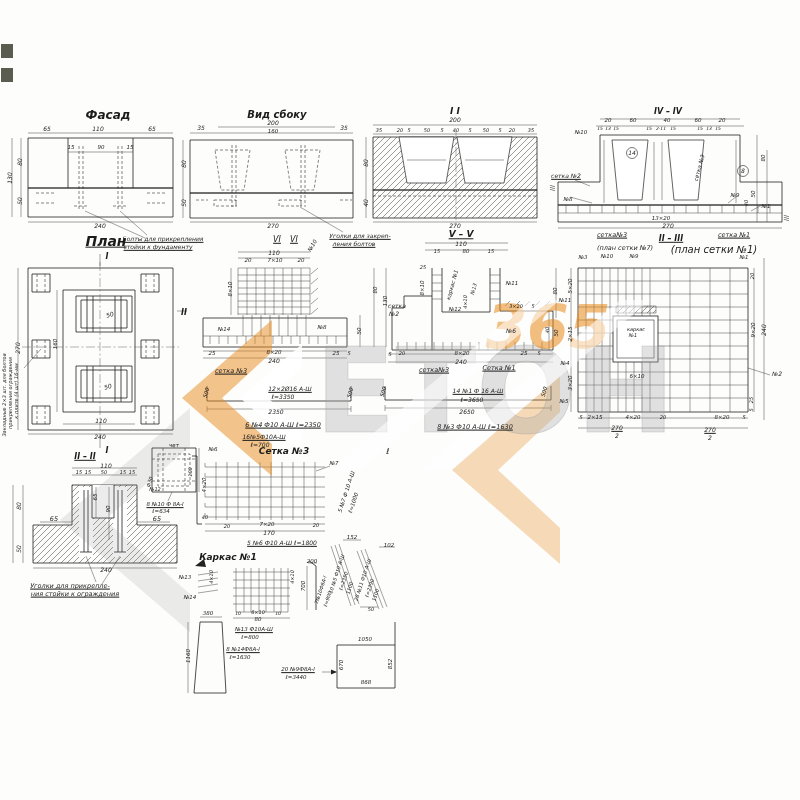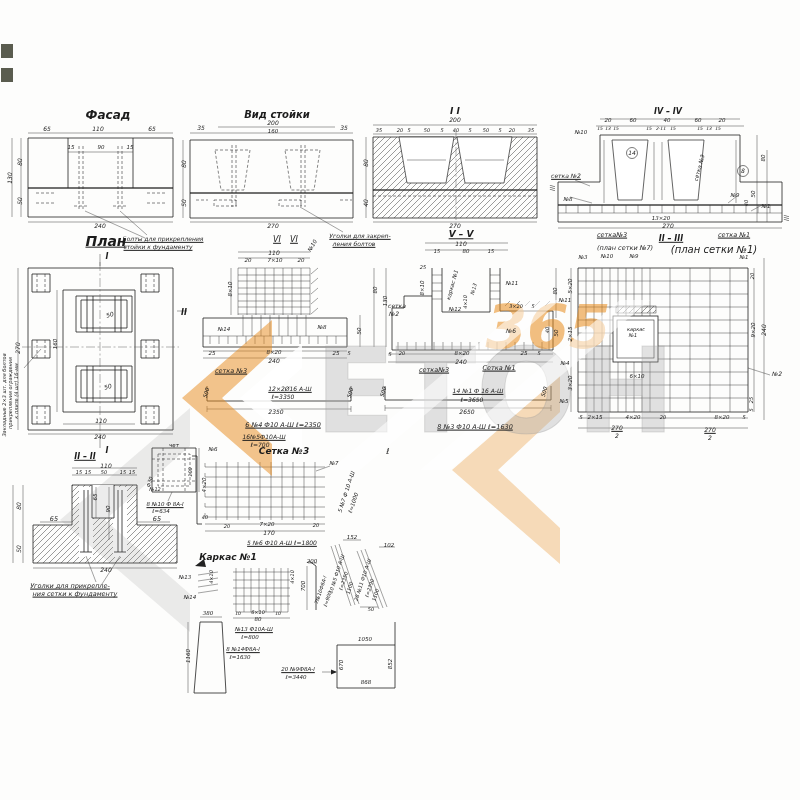--- a/index.html
+++ b/index.html
@@ -192,21 +192,21 @@
       <span class="lb" style="left: 71px; top: 148px; font-size: 5.5px; transform: translate(-50%, -50%);">15</span>
       <span class="lb" style="left: 101px; top: 148px; font-size: 5.5px; transform: translate(-50%, -50%);">90</span>
       <span class="lb" style="left: 130px; top: 148px; font-size: 5.5px; transform: translate(-50%, -50%);">15</span>
       <span class="lb" style="left: 10px; top: 178px; transform: translate(-50%, -50%) rotate(-90deg);">130</span>
       <span class="lb" style="left: 20px; top: 162px; transform: translate(-50%, -50%) rotate(-90deg);">80</span>
       <span class="lb" style="left: 20px; top: 201px; transform: translate(-50%, -50%) rotate(-90deg);">50</span>
       <span class="lb" style="left: 100px; top: 226px; transform: translate(-50%, -50%);">240</span>
       <span class="lb u b" style="left: 106px; top: 241px; font-size: 14px; transform: translate(-50%, -50%);">План</span>
       <span class="lb u" style="left: 163px; top: 239px; font-size: 6px; transform: translate(-50%, -50%);">Болты для прикрепления</span>
       <span class="lb u" style="left: 158px; top: 247px; font-size: 6px; transform: translate(-50%, -50%);">стойки к фундаменту</span>
-      <span class="lb b" style="left: 277px; top: 115px; font-size: 10px; transform: translate(-50%, -50%);">Вид стойки</span>
+      <span class="lb b" style="left: 277px; top: 115px; font-size: 10px; transform: translate(-50%, -50%);">Вид сбоку</span>
       <span class="lb" style="left: 201px; top: 128px; transform: translate(-50%, -50%);">35</span>
       <span class="lb" style="left: 273px; top: 123px; transform: translate(-50%, -50%);">200</span>
       <span class="lb" style="left: 273px; top: 132px; font-size: 5.5px; transform: translate(-50%, -50%);">160</span>
       <span class="lb" style="left: 344px; top: 128px; transform: translate(-50%, -50%);">35</span>
       <span class="lb" style="left: 184px; top: 164px; transform: translate(-50%, -50%) rotate(-90deg);">80</span>
       <span class="lb" style="left: 184px; top: 203px; transform: translate(-50%, -50%) rotate(-90deg);">50</span>
       <span class="lb" style="left: 273px; top: 226px; transform: translate(-50%, -50%);">270</span>
       <span class="lb u" style="left: 277px; top: 240px; font-size: 8px; transform: translate(-50%, -50%);">VI</span>
       <span class="lb u" style="left: 294px; top: 240px; font-size: 8px; transform: translate(-50%, -50%);">VI</span>
       <span class="lb u" style="left: 360px; top: 236px; font-size: 6px; transform: translate(-50%, -50%);">Уголки для закреп-</span>
@@ -371,21 +371,21 @@
       <span class="lb" style="left: 123px; top: 473px; font-size: 5px; transform: translate(-50%, -50%);">15</span>
       <span class="lb" style="left: 132px; top: 473px; font-size: 5px; transform: translate(-50%, -50%);">15</span>
       <span class="lb" style="left: 19px; top: 506px; transform: translate(-50%, -50%) rotate(-90deg);">80</span>
       <span class="lb" style="left: 19px; top: 549px; transform: translate(-50%, -50%) rotate(-90deg);">50</span>
       <span class="lb" style="left: 54px; top: 519px; font-size: 6.5px; transform: translate(-50%, -50%);">65</span>
       <span class="lb" style="left: 157px; top: 519px; font-size: 6.5px; transform: translate(-50%, -50%);">65</span>
       <span class="lb" style="left: 96px; top: 497px; font-size: 5.5px; transform: translate(-50%, -50%) rotate(-90deg);">65</span>
       <span class="lb" style="left: 109px; top: 509px; font-size: 5.5px; transform: translate(-50%, -50%) rotate(-90deg);">90</span>
       <span class="lb" style="left: 106px; top: 570px; transform: translate(-50%, -50%);">240</span>
       <span class="lb u" style="left: 70px; top: 586px; font-size: 6.5px; transform: translate(-50%, -50%);">Уголки для прикрепле-</span>
-      <span class="lb u" style="left: 75px; top: 594px; font-size: 6.5px; transform: translate(-50%, -50%);">ния сетки к фундаменту</span>
+      <span class="lb u" style="left: 75px; top: 594px; font-size: 6.5px; transform: translate(-50%, -50%);">ния стойки к ограждения</span>
       <span class="lb" style="left: 174px; top: 446px; font-size: 5.5px; transform: translate(-50%, -50%);">чет</span>
       <span class="lb" style="left: 150px; top: 482px; font-size: 5px; transform: translate(-50%, -50%) rotate(-75deg);">Ф30</span>
       <span class="lb" style="left: 155px; top: 490px; font-size: 5px; transform: translate(-50%, -50%);">№12</span>
       <span class="lb" style="left: 191px; top: 472px; font-size: 5px; transform: translate(-50%, -50%) rotate(-90deg);">100</span>
       <span class="lb u" style="left: 165px; top: 505px; font-size: 5.5px; transform: translate(-50%, -50%);">8 №10 Ф 8А-I</span>
       <span class="lb" style="left: 161px; top: 512px; font-size: 5.5px; transform: translate(-50%, -50%);">ℓ=634</span>
       <span class="lb" style="left: 213px; top: 450px; font-size: 5.5px; transform: translate(-50%, -50%);">№6</span>
       <span class="lb" style="left: 205px; top: 485px; font-size: 5.5px; transform: translate(-50%, -50%) rotate(-90deg);">4×20</span>
       <span class="lb" style="left: 205px; top: 518px; font-size: 5px; transform: translate(-50%, -50%);">40</span>
       <span class="lb" style="left: 227px; top: 527px; font-size: 5px; transform: translate(-50%, -50%);">20</span>

